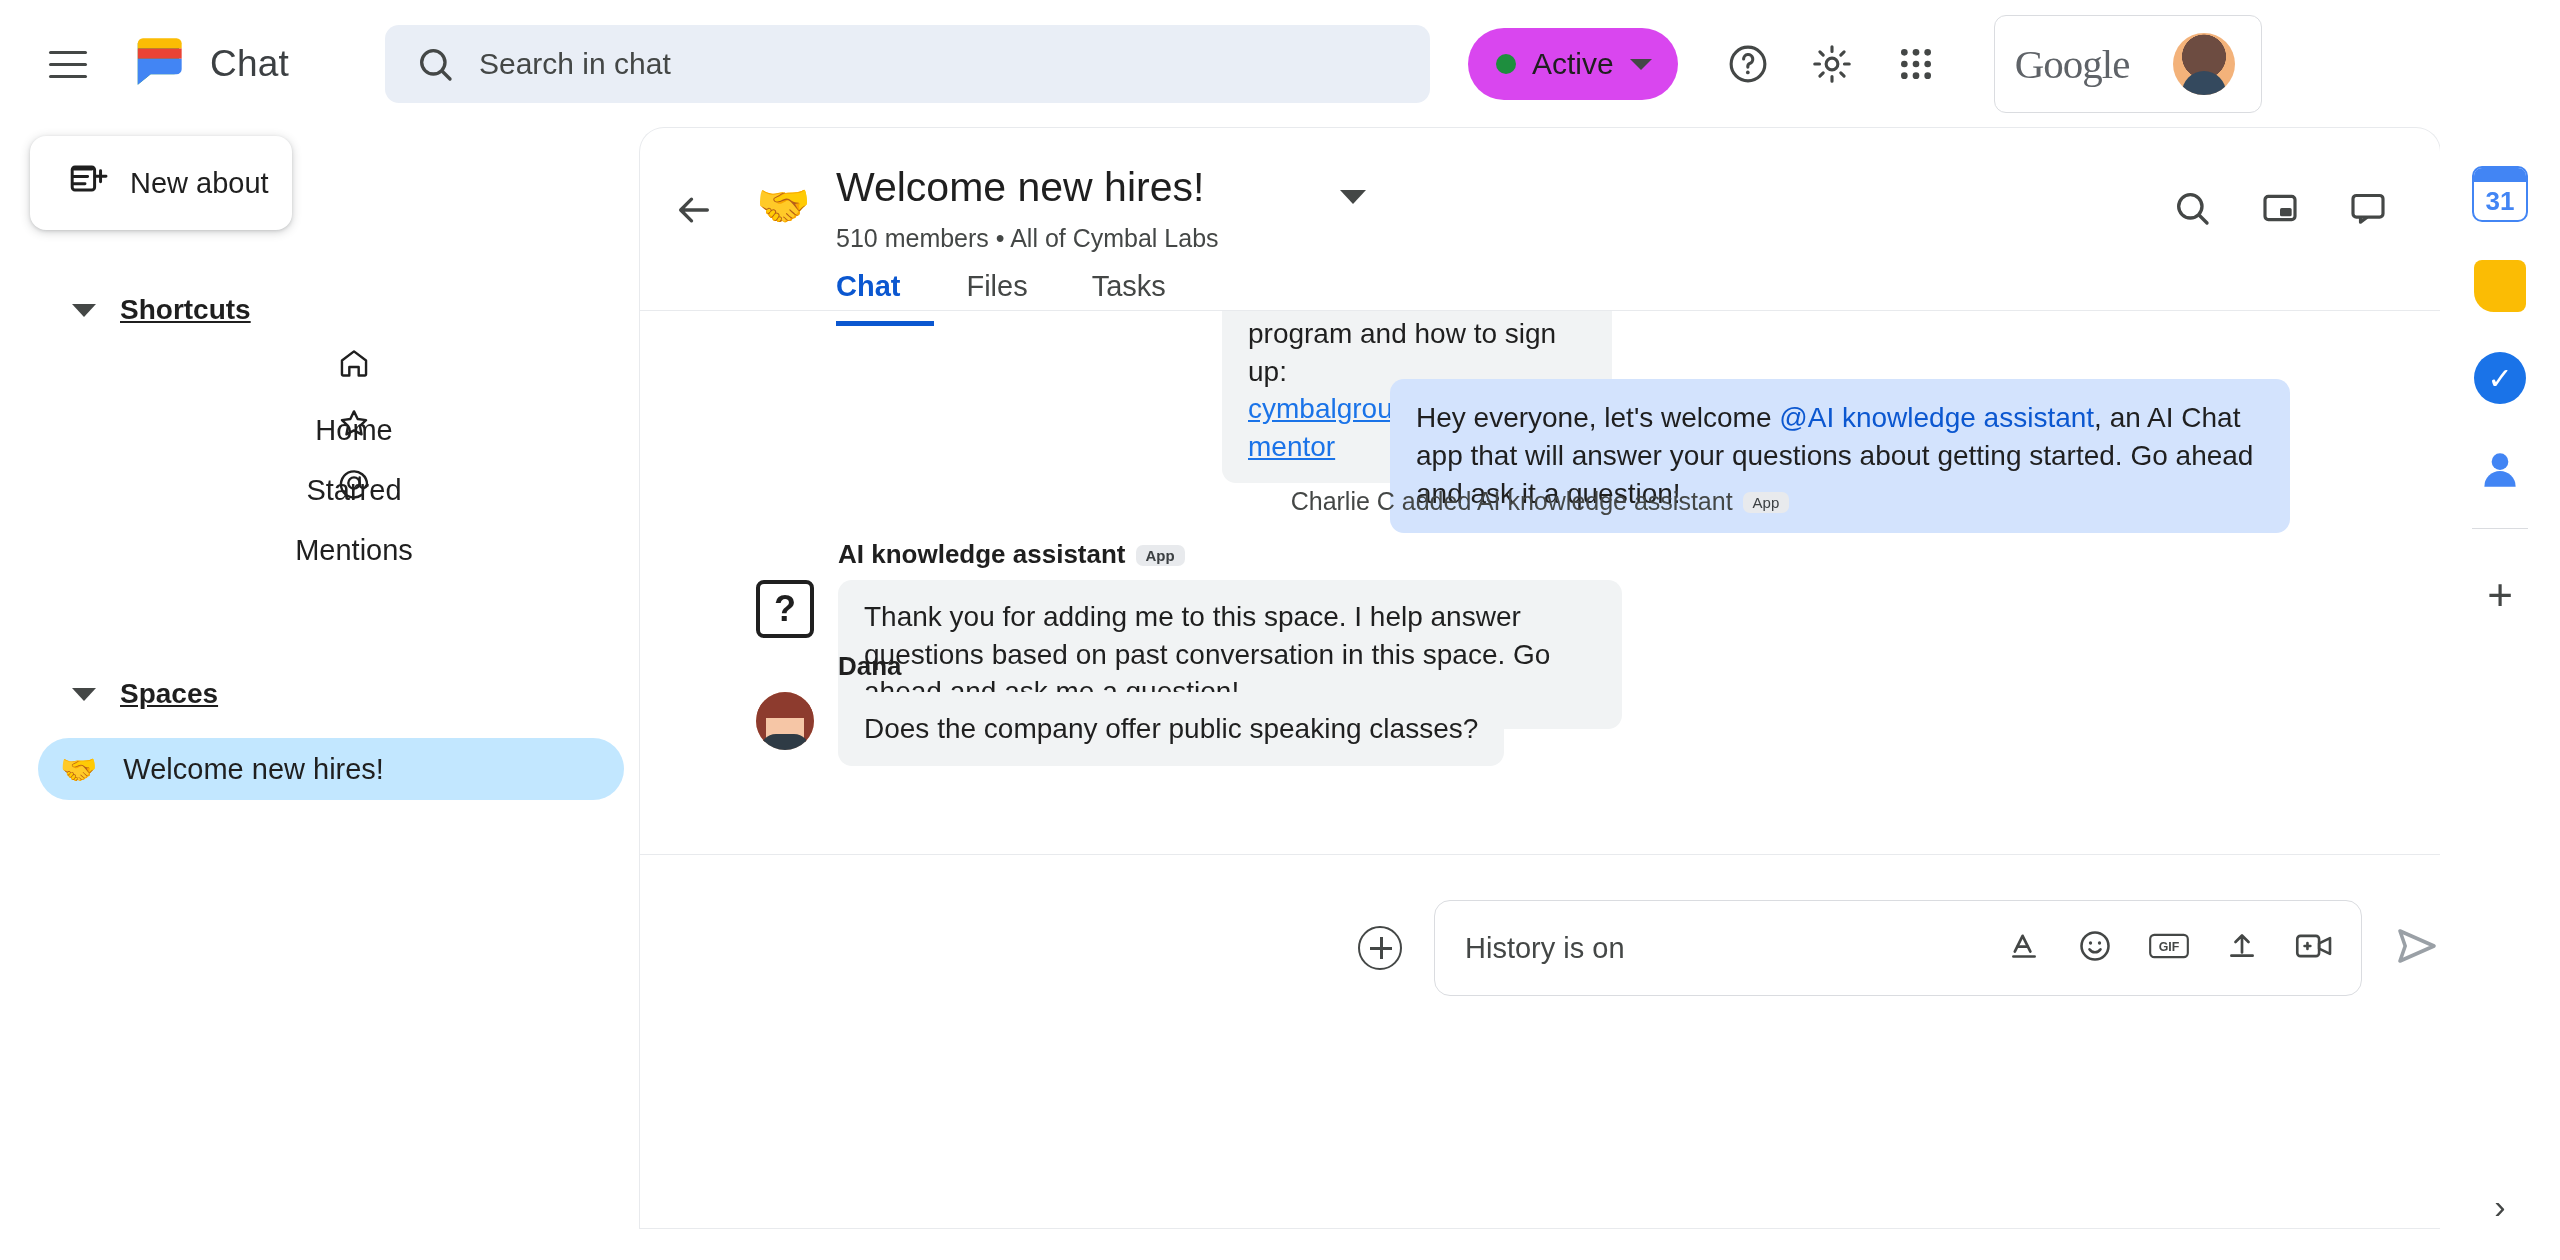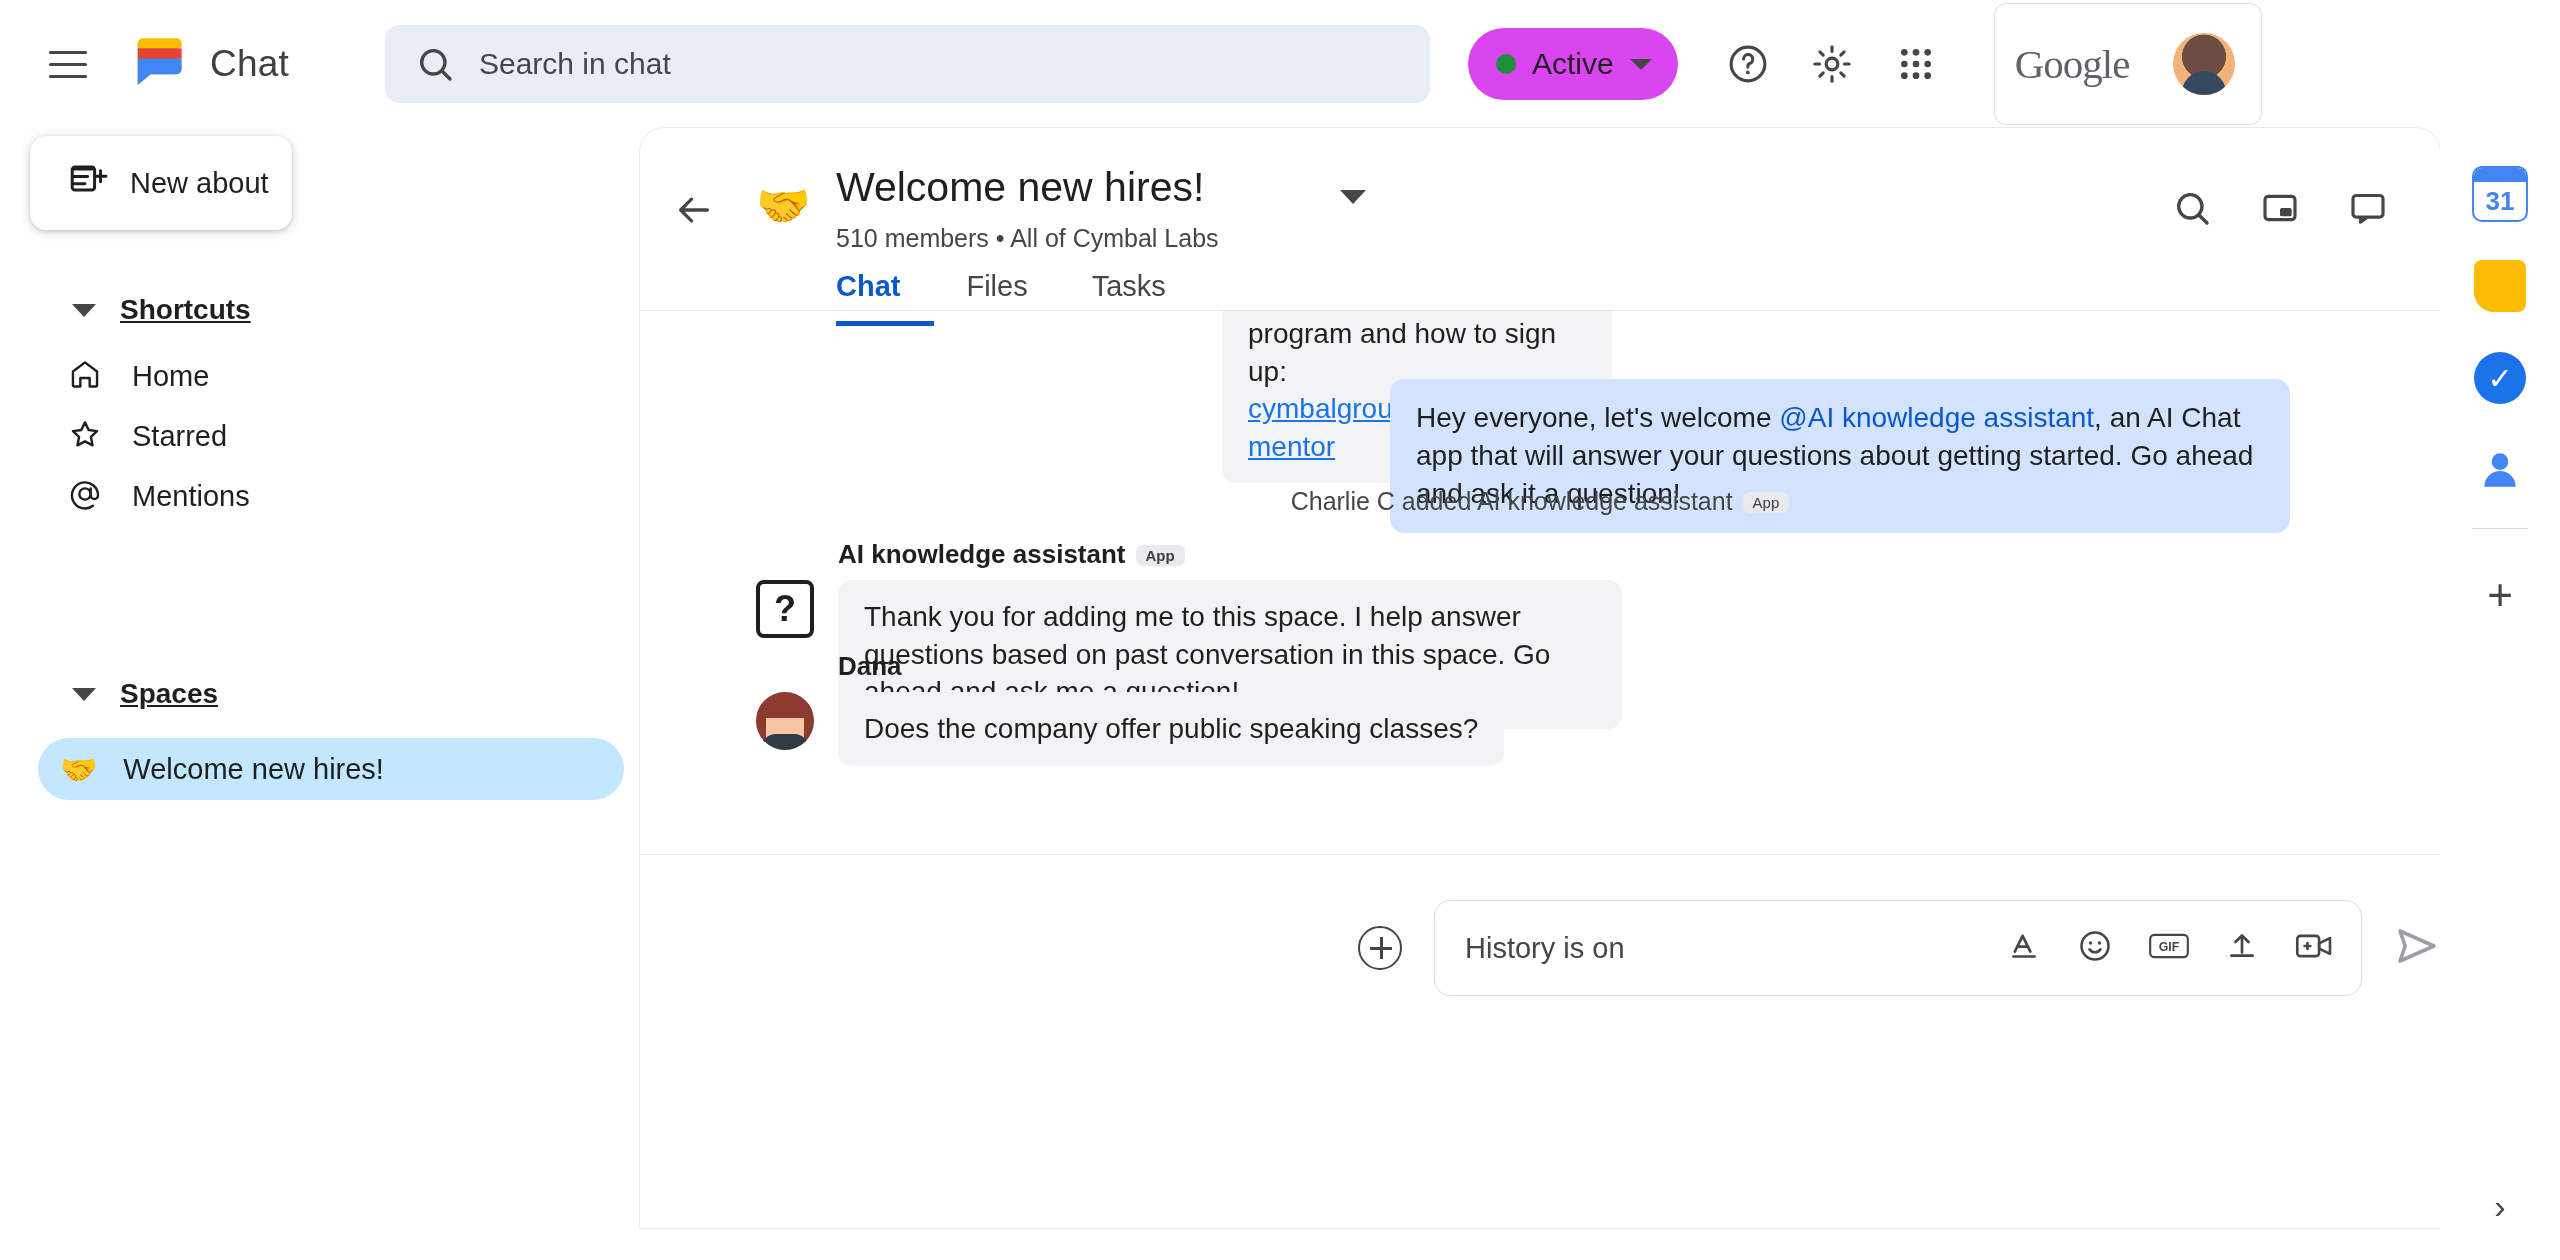--- a/index.html
+++ b/index.html
@@ -63,21 +63,21 @@
   .status-label { font-size: 30px; color: #1f1f1f; }
   .chev { width: 0; height: 0; border-left: 11px solid transparent; border-right: 11px solid transparent; border-top: 11px solid #444746; }
 
   .top-icons { display: flex; align-items: center; gap: 12px; margin-left: 34px; }
   .ic-btn {
     width: 72px; height: 72px; border-radius: 50%;
     display: flex; align-items: center; justify-content: center; cursor: pointer;
   }
   .account-box {
     margin-left: 42px; margin-right: 18px;
-    height: 122px; width: 268px;
+    height: 98px; width: 268px;
     border: 1px solid #dadce0; border-radius: 12px;
     display: flex; align-items: center; justify-content: space-between;
     padding: 0 26px 0 20px;
   }
   .google-word { font-size: 41px; color: #5f6368; letter-spacing: -1px; font-family: "Liberation Serif", serif; }
   .avatar-top {
     width: 62px; height: 62px; border-radius: 50%;
     background: radial-gradient(circle at 50% 38%, #6d4c41 0 44%, transparent 45%), #f3b27a;
     position: relative; overflow: hidden;
   }
@@ -106,21 +106,21 @@
   .sec-head {
     display: flex; align-items: center; gap: 24px; height: 52px; padding-left: 72px;
     cursor: pointer;
     text-decoration: underline;
   }
   .caret { width: 0;height: 0;border-left: 12px solid transparent;border-right: 12px solid transparent;border-top: 13px solid #444746; }
   .sec-title { font-size: 28px; font-weight: bold; color: #1f1f1f; }
 
   .nav-item {
     display: flex; align-items: center; gap: 30px;
-    height: 60px; padding-left: 68px; cursor: pointer; border-radius: 0 30px 30px 0;
+    height: 60px; padding-left: 68px; cursor: pointer; border-radius: 0 30px 30px 0; flex-direction: column;
   }
   .nav-label { font-size: 29px; color: #1f1f1f; }
   .space-item {
     display: flex; align-items: center; gap: 26px;
     height: 62px; margin: 0 16px 0 38px; padding-left: 22px;
     border-radius: 31px; cursor: pointer;
   }
   .space-item.active { background: #c2e7ff; }
   .space-emoji { font-size: 30px; }
   .space-label { font-size: 29px; color: #1f1f1f; }

